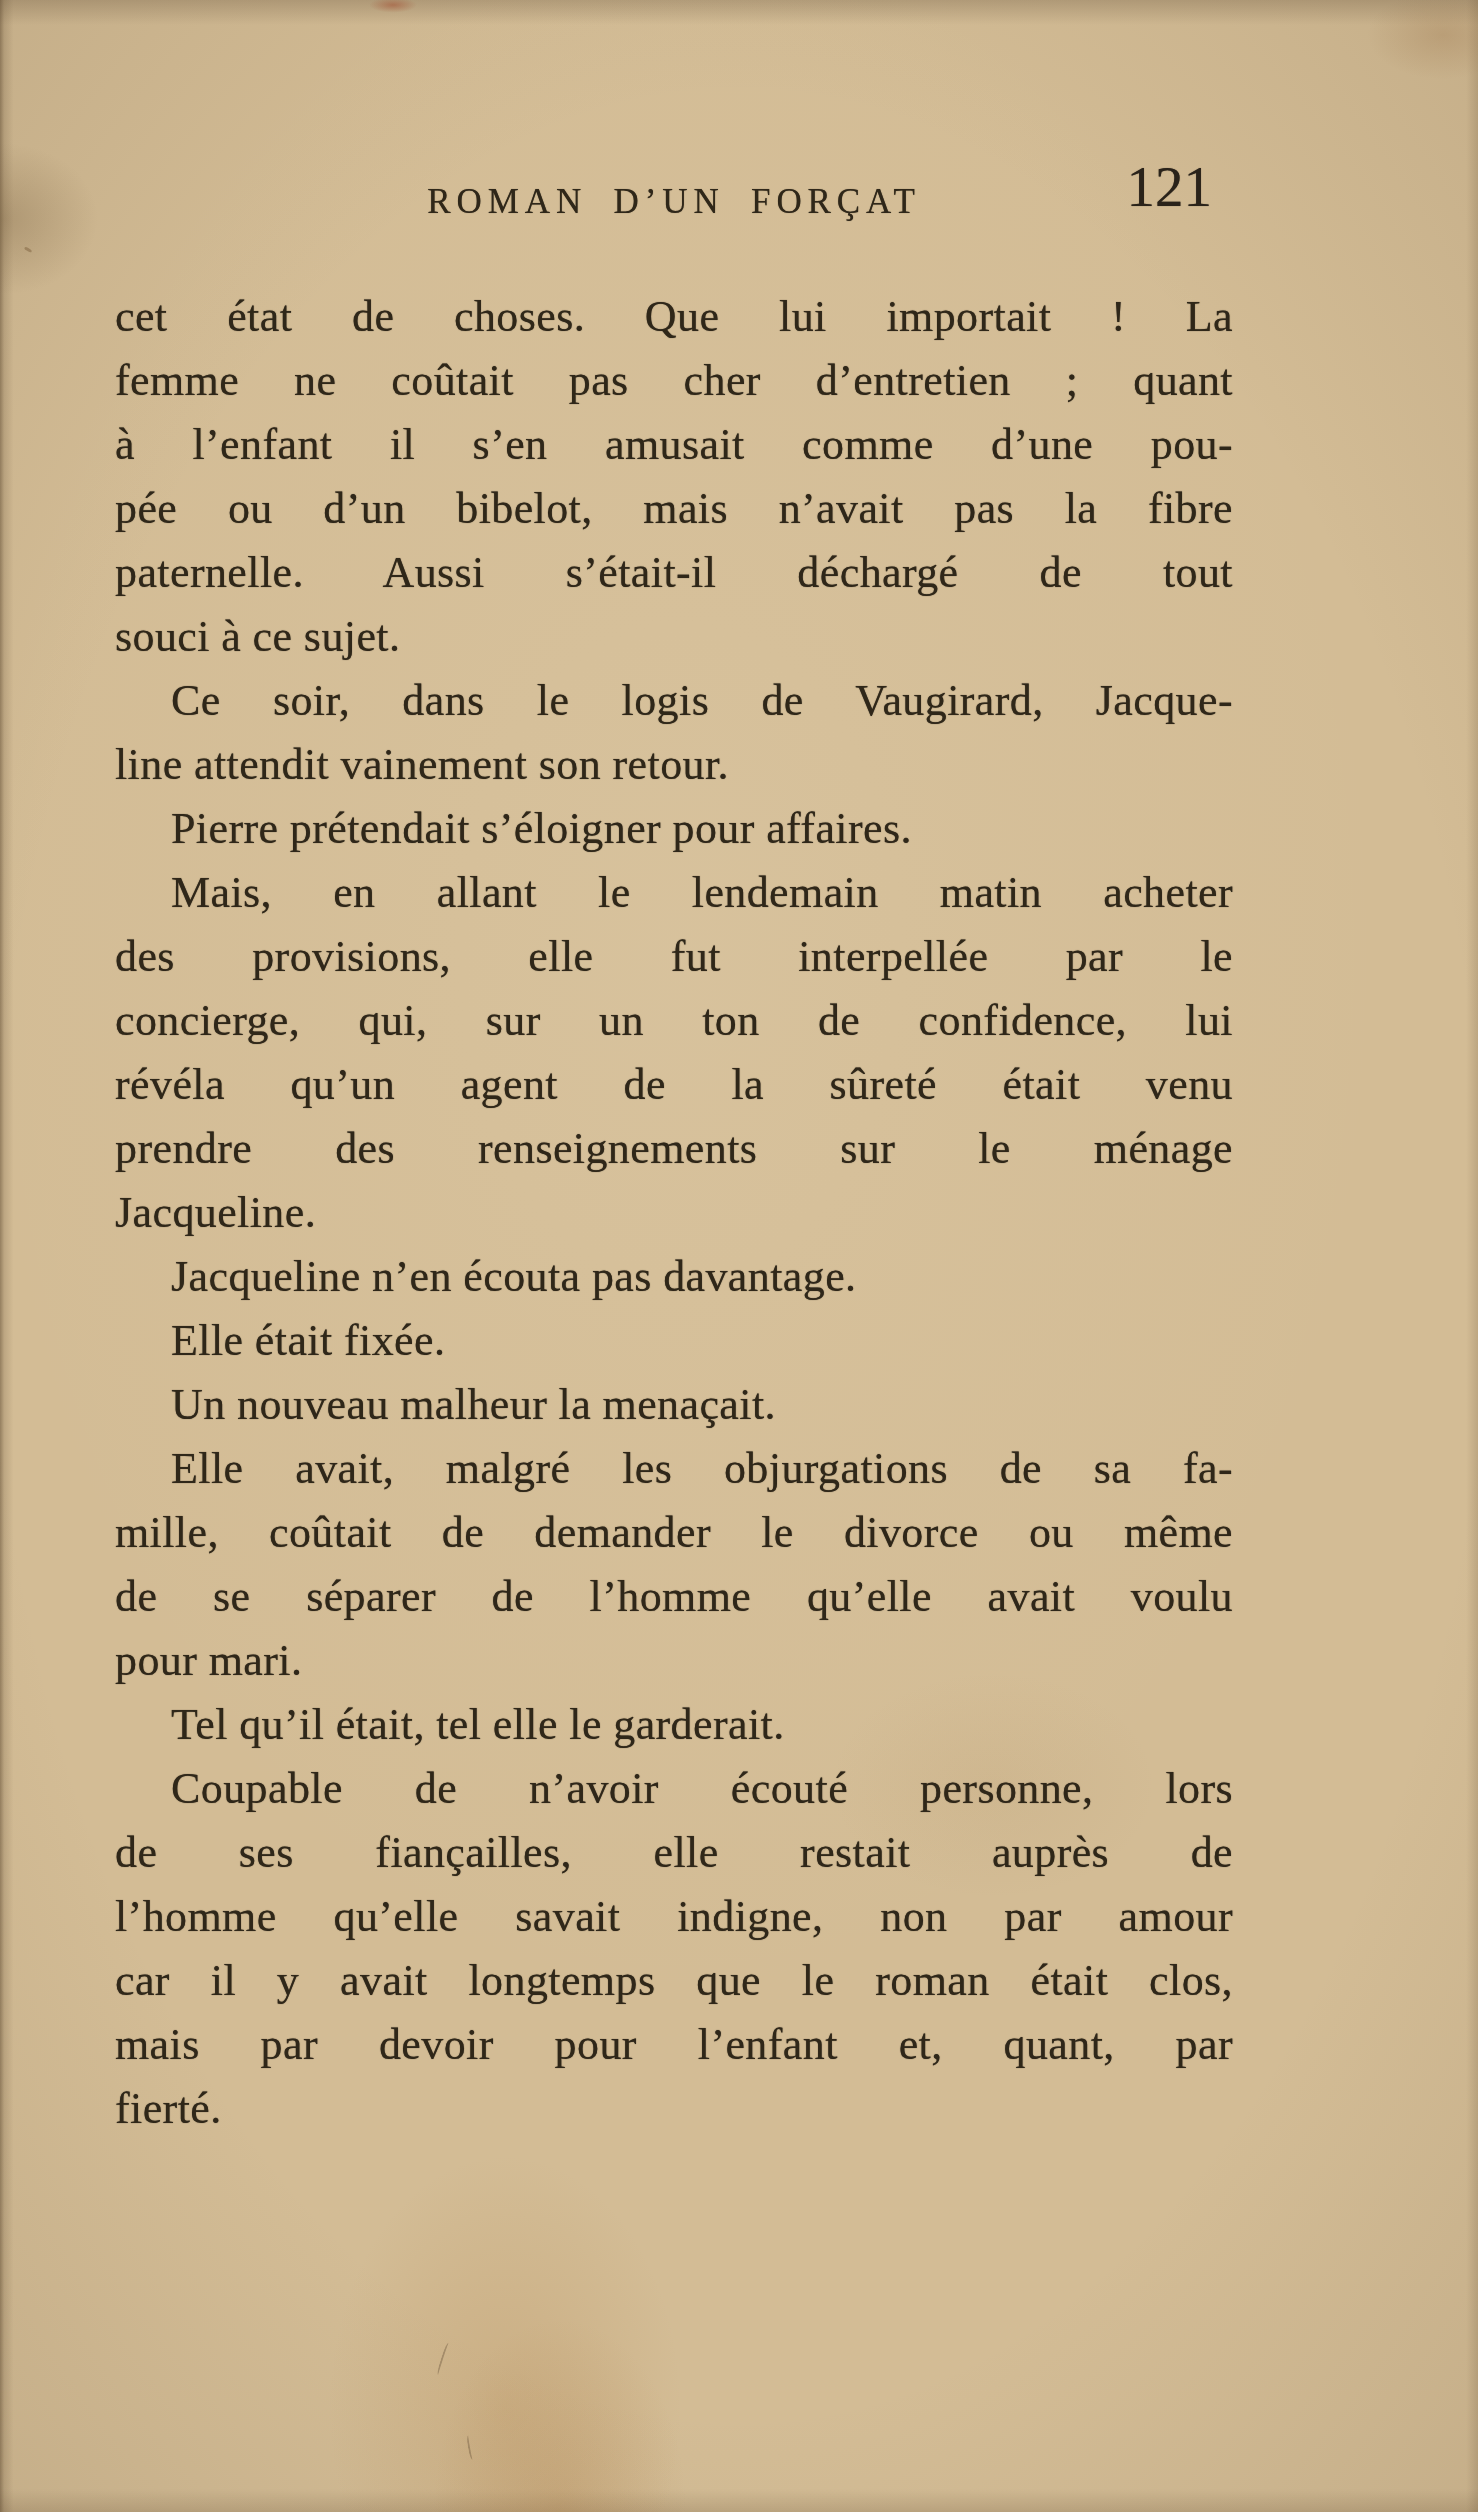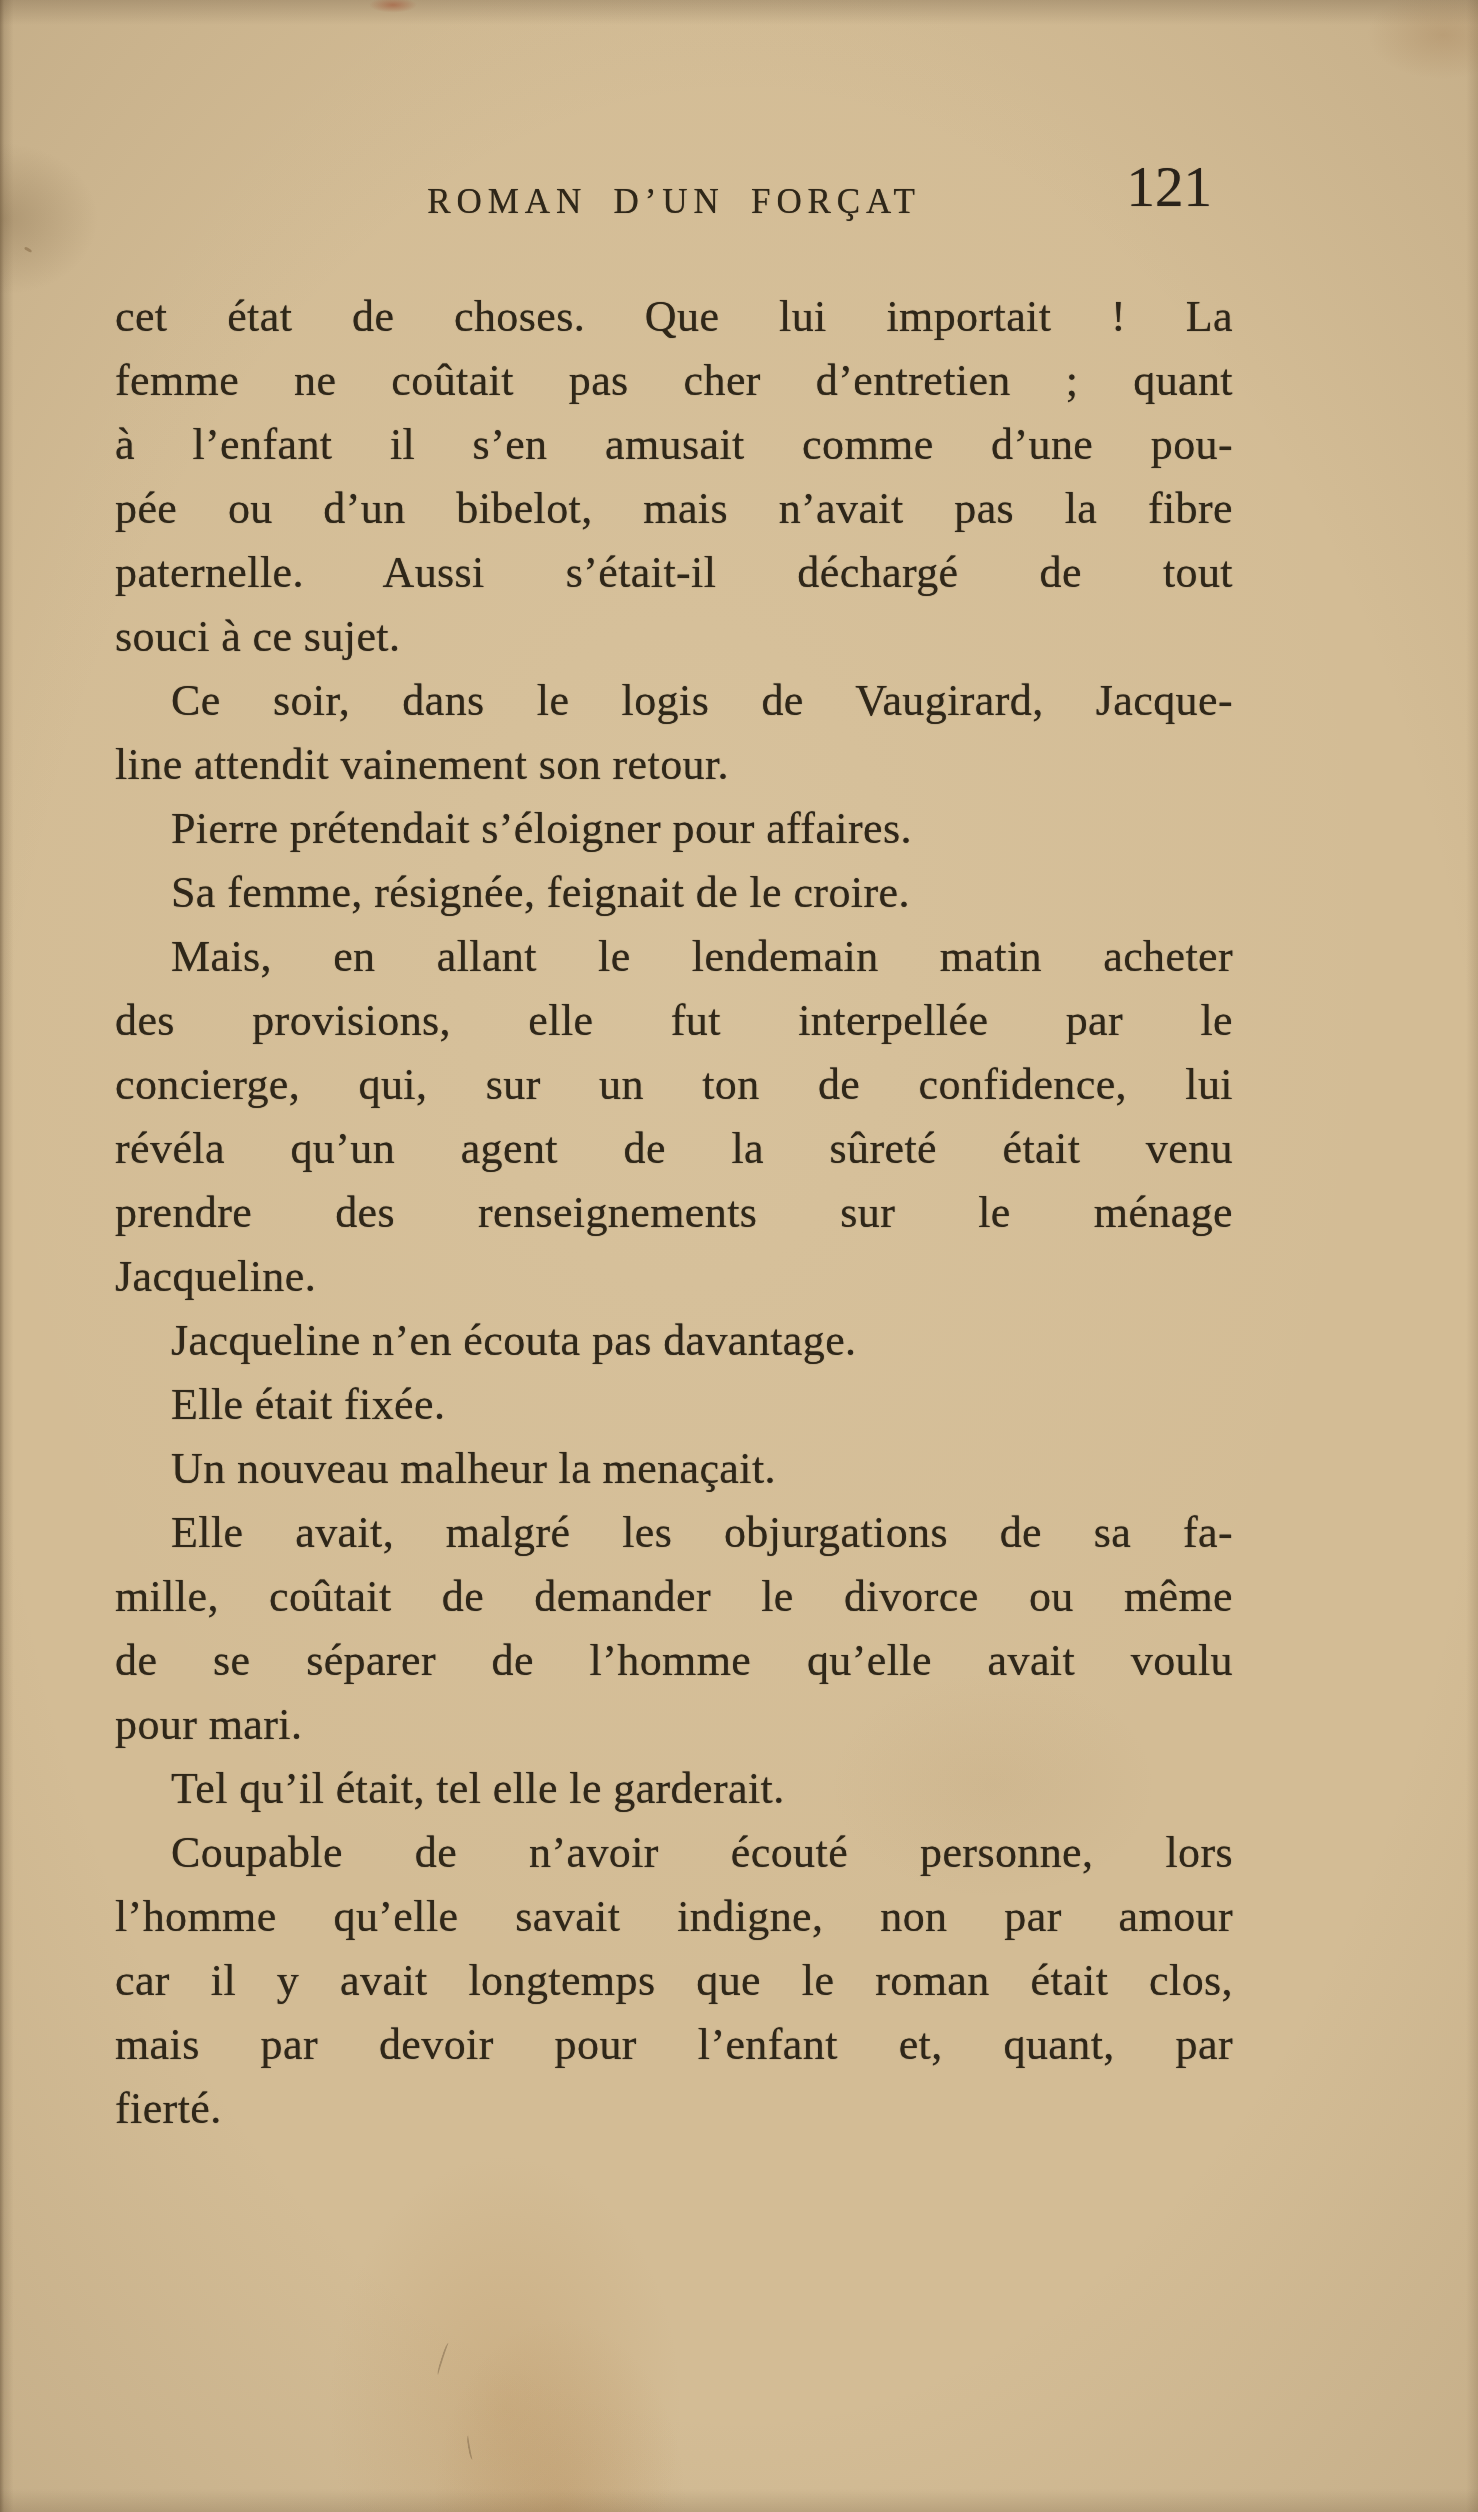--- a/index.html
+++ b/index.html
@@ -107,36 +107,36 @@
   <div class="text-block">
       <div class="line">cet état de choses. Que lui importait ! La</div>
       <div class="line">femme ne coûtait pas cher d’entretien ; quant</div>
       <div class="line">à l’enfant il s’en amusait comme d’une pou-</div>
       <div class="line">pée ou d’un bibelot, mais n’avait pas la fibre</div>
       <div class="line">paternelle. Aussi s’était-il déchargé de tout</div>
       <div class="line last">souci à ce sujet.</div>
       <div class="line indent">Ce soir, dans le logis de Vaugirard, Jacque-</div>
       <div class="line last">line attendit vainement son retour.</div>
       <div class="line indent last">Pierre prétendait s’éloigner pour affaires.</div>
-      <div class="line indent last">Sa femme, résignée, feignait de le croire.</div>
       <div class="line indent">Mais, en allant le lendemain matin acheter</div>
       <div class="line">des provisions, elle fut interpellée par le</div>
       <div class="line">concierge, qui, sur un ton de confidence, lui</div>
       <div class="line">révéla qu’un agent de la sûreté était venu</div>
       <div class="line">prendre des renseignements sur le ménage</div>
       <div class="line last">Jacqueline.</div>
       <div class="line indent last">Jacqueline n’en écouta pas davantage.</div>
       <div class="line indent last">Elle était fixée.</div>
       <div class="line indent last">Un nouveau malheur la menaçait.</div>
       <div class="line indent">Elle avait, malgré les objurgations de sa fa-</div>
       <div class="line">mille, coûtait de demander le divorce ou même</div>
       <div class="line">de se séparer de l’homme qu’elle avait voulu</div>
       <div class="line last">pour mari.</div>
       <div class="line indent last">Tel qu’il était, tel elle le garderait.</div>
       <div class="line indent">Coupable de n’avoir écouté personne, lors</div>
+      <div class="line">de ses fiançailles, elle restait auprès de</div>
       <div class="line">l’homme qu’elle savait indigne, non par amour</div>
       <div class="line">car il y avait longtemps que le roman était clos,</div>
       <div class="line">mais par devoir pour l’enfant et, quant, par</div>
       <div class="line last">fierté.</div>
     </div>
 
   <div class="fiber fiber-1"></div>
   <div class="fiber fiber-2"></div>
   <div class="speck"></div>
 

